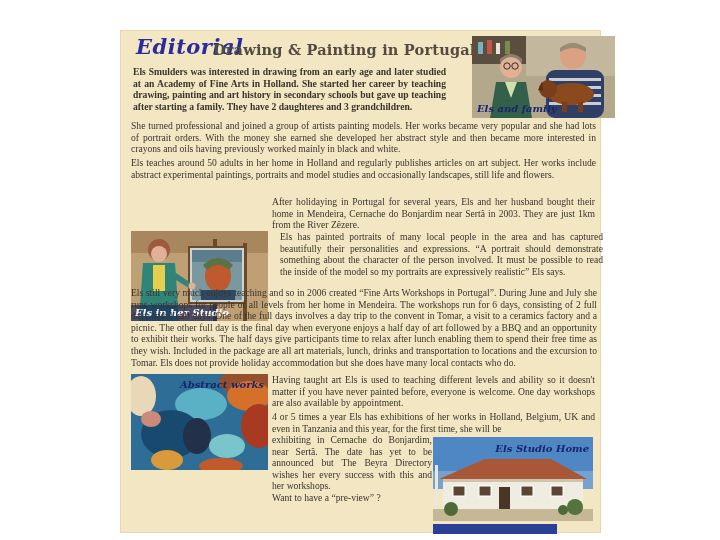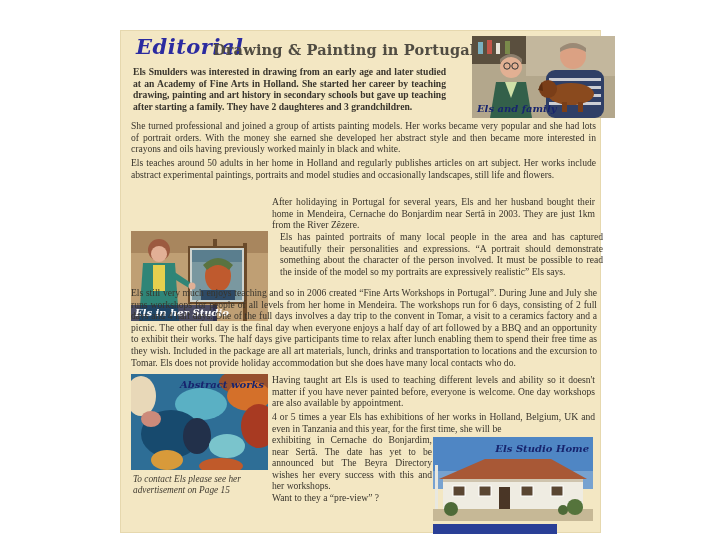--- a/index.html
+++ b/index.html
@@ -108,27 +108,26 @@
       <ellipse cx="40" cy="60" rx="30" ry="24" fill="#174a6e"></ellipse>
       <ellipse cx="66" cy="62" rx="14" ry="18" fill="#22304a"></ellipse>
       <ellipse cx="96" cy="72" rx="18" ry="12" fill="#7ac4cc"></ellipse>
       <ellipse cx="36" cy="86" rx="16" ry="10" fill="#d89a3a"></ellipse>
       <ellipse cx="20" cy="45" rx="10" ry="8" fill="#cc8a7a"></ellipse>
       <ellipse cx="90" cy="92" rx="22" ry="8" fill="#c05a2a"></ellipse>
       <text x="133" y="14" text-anchor="end" class="cap" font-size="10" fill="#17246e">Abstract works</text>
     </svg>
   </div>
 
-  <div class="abs contact-note" style="left:133px;top:474px;width:140px;">To contact Els please see her advertisement on Page 15</div>
 
   <div class="abs body-text" style="left:272px;top:374px;width:323px;">Having taught art Els is used to teaching different levels and ability so it doesn't matter if you have never painted before, everyone is welcome. One day workshops are also available by appointment.</div>
   <div class="abs body-text" style="left:272px;top:411px;width:323px;">4 or 5 times a year Els has exhibitions of her works in Holland, Belgium, UK and even in Tanzania and this year, for the first time, she will be</div>
   <div class="abs" style="left:272px;top:434px;width:160px;">
     <div class="body-text">exhibiting in Cernache do Bonjardim, near Sertã.  The date has yet to be announced but The Beyra Directory wishes her every success with this and her workshops.</div>
-    <div class="body-text" style="text-align:left;">Want to they a “pre-view” ?</div>
+    <div class="body-text" style="text-align:left;">Want to have a “pre-view” ?</div>
   </div>
 
   <div class="abs photo" style="left:433px;top:437px;">
     <svg width="160" height="84" viewBox="0 0 160 84">
       <rect x="0" y="0" width="160" height="52" fill="#4f86c4"></rect>
       <rect x="0" y="34" width="160" height="18" fill="#77a2d0"></rect>
       <rect x="2" y="28" width="3" height="48" fill="#e8e8e0"></rect>
       <polygon points="6,42 52,22 118,22 154,42" fill="#a85836"></polygon>
       <rect x="10" y="42" width="140" height="30" fill="#efece2"></rect>
       <rect x="10" y="42" width="140" height="3" fill="#cfc4ae"></rect>

